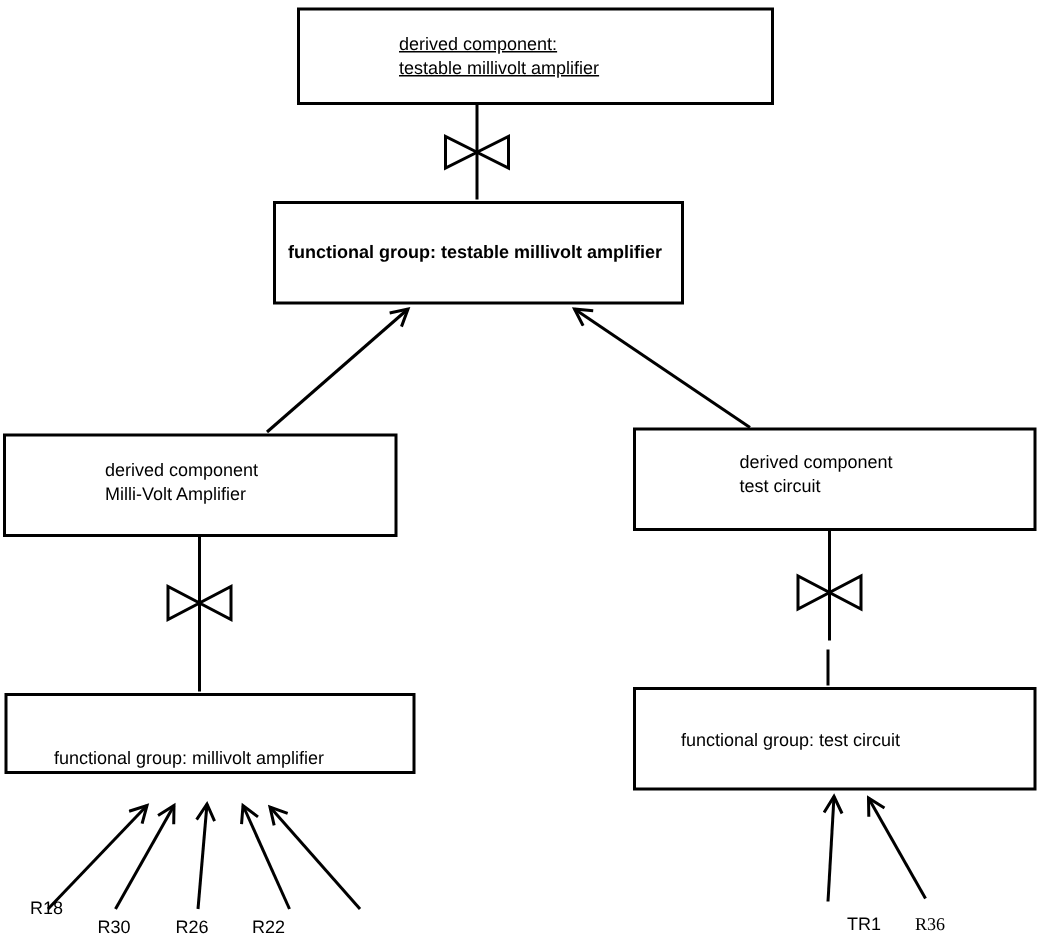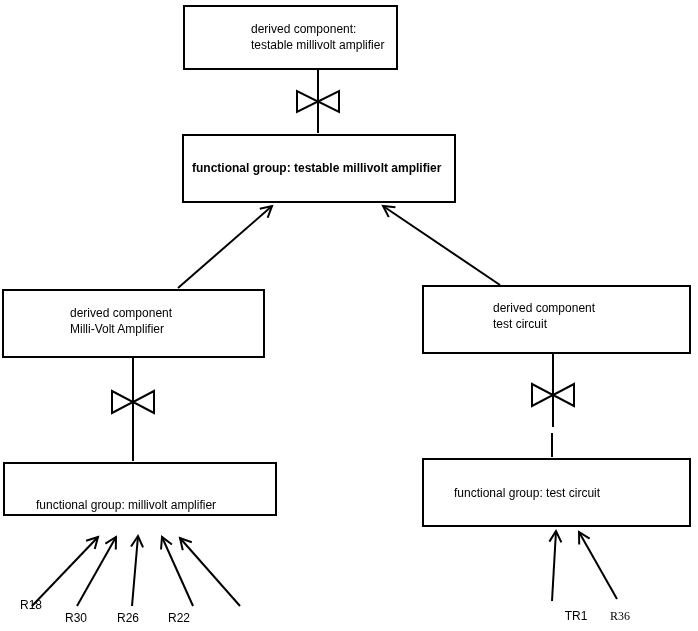--- a/index.html
+++ b/index.html
@@ -24,21 +24,21 @@
     position: absolute;
     left: 0; top: 0;
     pointer-events: none;
   }
   .comp {
     position: absolute;
     transform: translateX(-50%);
     white-space: nowrap;
   }
   
-  #n-top-derived      { left:183px; top:5px;   width:215px; height:65px; padding:14px 4px 0 66px; }
+  #n-top-derived      { left:198px; top:5px;   width:318px; height:65px; padding:14px 4px 0 66px;text-decoration:underline; }
   #n-top-functional   { left:182px; top:134px; width:274px; height:69px; padding:24px 4px 0 8px;font-weight:bold;  }
   #n-left-derived     { left:2px;   top:289px; width:263px; height:69px; padding:14px 4px 0 66px; }
   #n-right-derived    { left:422px; top:285px; width:269px; height:69px; padding:13px 4px 0 69px; }
   #n-left-functional  { left:3px;   top:462px; width:274px; height:54px; padding:33px 4px 0 31px; }
   #n-right-functional { left:422px; top:458px; width:269px; height:69px; padding:25px 4px 0 30px; }
   
   #c-r18 { left:31px;  top:598px; }
   #c-r30 { left:76px;  top:611px; }
   #c-r26 { left:128px; top:611px; }
   #c-r22 { left:179px; top:611px; }

